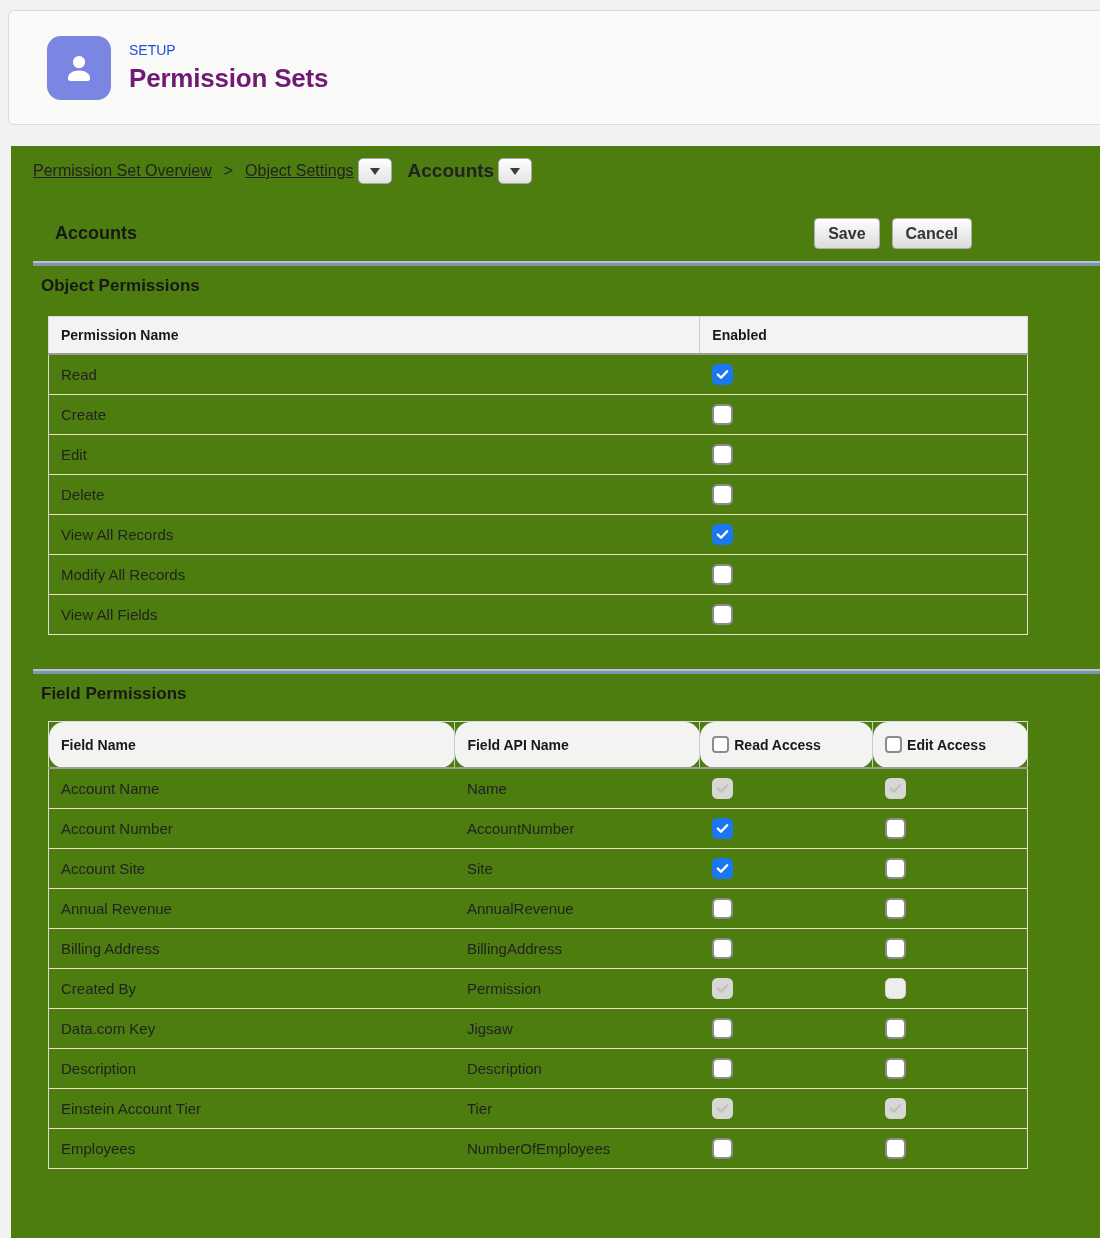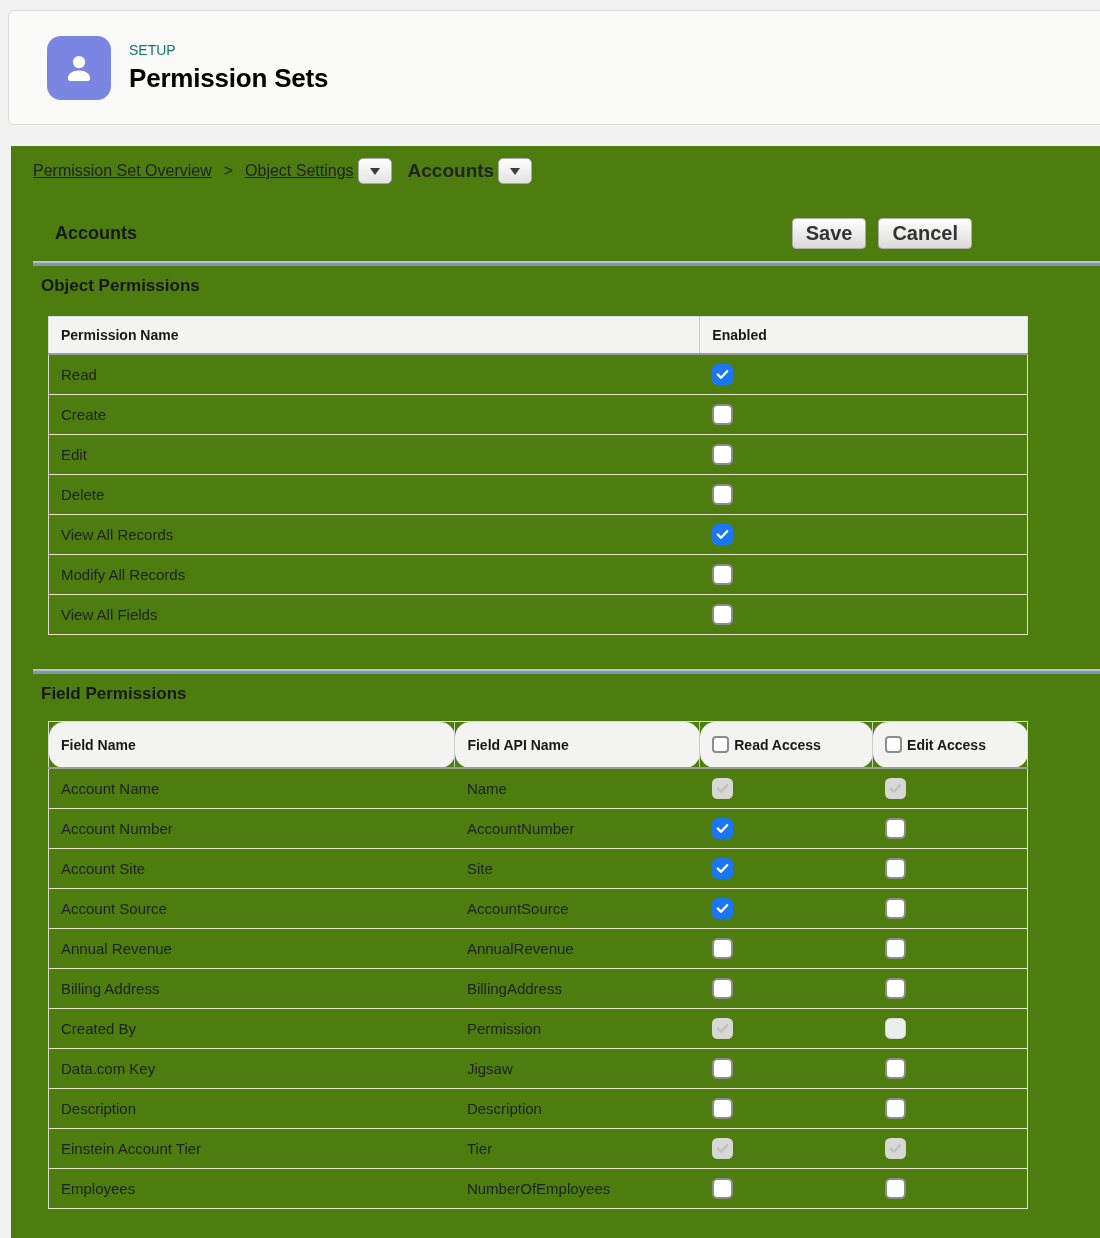--- a/index.html
+++ b/index.html
@@ -15,22 +15,22 @@
     position:absolute; top:10px; left:8px; width:1098px; height:115px;
     background:#fafaf9; border:1px solid #dddbda; border-radius:6px;
     display:flex; align-items:center; padding-left:38px;
   }
   .obj-icon {
     width:64px; height:64px; border-radius:14px; background:#7b85e2;
     display:flex; align-items:center; justify-content:center; flex:0 0 auto;
   }
   .obj-icon svg { width:42px; height:42px; }
   .header-text { margin-left:18px; }
-  .eyebrow { color:#0f766e; font-size:14px; margin-bottom:5px; }
-  .page-title { font-size:26px; font-weight:bold; color:#000000; letter-spacing:-0.2px; }
+  .eyebrow { color:#1d4ed8; font-size:14px; margin-bottom:5px; }
+  .page-title { font-size:26px; font-weight:bold; color:#701a75; letter-spacing:-0.2px; }
 
   
   .content {
     position:absolute; top:146px; left:11px; width:1089px; height:1100px;
     background:#4d7c0f; overflow:hidden;
   }
 
   
   .breadcrumb { margin:12px 0 0 22px; display:flex; align-items:center; font-size:16px; color:#222; }
   .bc-link { text-decoration:underline; color:#222; cursor:pointer; }
@@ -43,21 +43,21 @@
   }
   .tri { width:0; height:0; border-left:5px solid transparent; border-right:5px solid transparent; border-top:7px solid #3c3c3c; }
 
   
   .toolbar { display:flex; align-items:center; margin:34px 128px 0 44px; }
   .toolbar-title { flex:1; font-size:18px; font-weight:bold; margin:0; }
   .btn {
     height:31px; padding:0 13px; margin-left:12px; cursor:pointer;
     border:1px solid #b0adab; border-radius:4px;
     background:linear-gradient(#fefefe,#dcdbda);
-    font-family:inherit; font-weight:bold; font-size:20px; color:#333;
+    font-family:inherit; font-weight:bold; font-size:16px; color:#333;
   }
 
   
   .section-bar { height:5px; background:#8394b0; border-top:2px solid #b6c1d4; margin:12px 0 0 22px; }
   .section-bar.second { margin-top:34px; }
   .section-title { font-size:17px; font-weight:bold; margin:10px 0 0 30px; }
 
   
   table.perm-table {
     border-collapse:collapse; margin:20px 16px 0 37px; width:980px;
@@ -240,30 +240,20 @@
           <td>Account Site</td>
           <td>Site</td>
           <td class="cb-cell"><span class="cb checked">
               <svg viewBox="0 0 14 11">
                 <path d="M2 5.6 L5.4 9 L12 2" fill="none" stroke-width="2.6" stroke-linecap="round" stroke-linejoin="round"></path>
               </svg>
             </span></td>
           <td class="cb-cell"><span class="cb unchecked"></span></td>
         </tr>
         <tr>
-          <td>Account Source</td>
-          <td>AccountSource</td>
-          <td class="cb-cell"><span class="cb checked">
-              <svg viewBox="0 0 14 11">
-                <path d="M2 5.6 L5.4 9 L12 2" fill="none" stroke-width="2.6" stroke-linecap="round" stroke-linejoin="round"></path>
-              </svg>
-            </span></td>
-          <td class="cb-cell"><span class="cb unchecked"></span></td>
-        </tr>
-        <tr>
           <td>Annual Revenue</td>
           <td>AnnualRevenue</td>
           <td class="cb-cell"><span class="cb unchecked"></span></td>
           <td class="cb-cell"><span class="cb unchecked"></span></td>
         </tr>
         <tr>
           <td>Billing Address</td>
           <td>BillingAddress</td>
           <td class="cb-cell"><span class="cb unchecked"></span></td>
           <td class="cb-cell"><span class="cb unchecked"></span></td>

